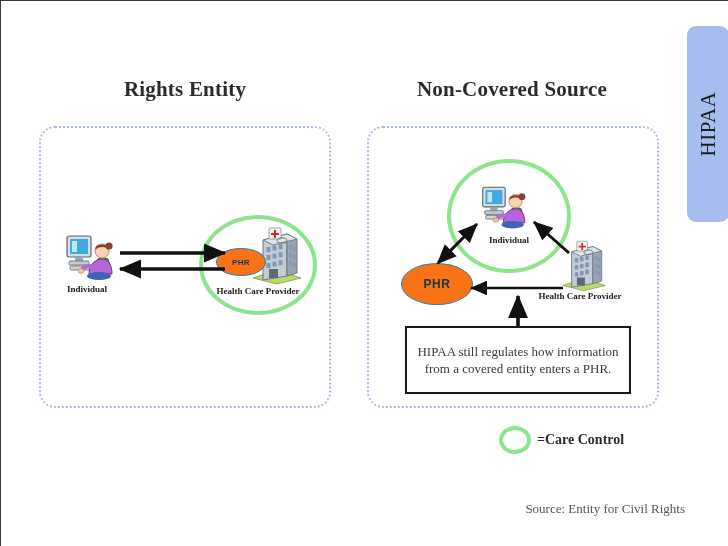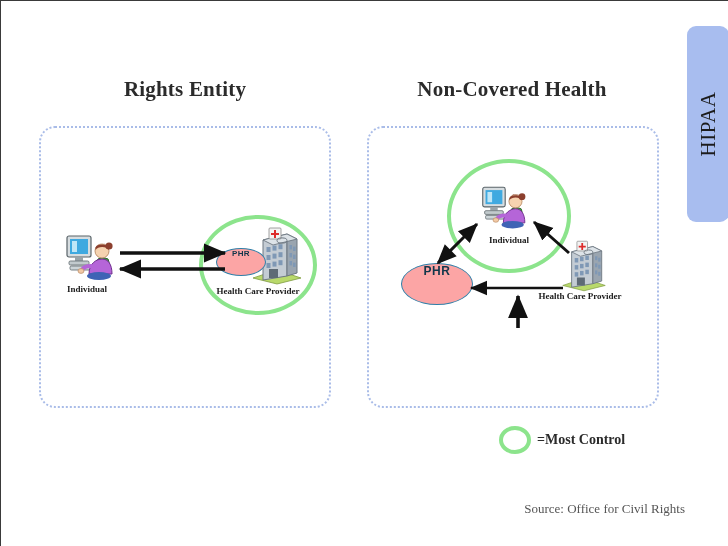--- a/index.html
+++ b/index.html
@@ -75,25 +75,25 @@
     border-radius: 50%;
     box-sizing: border-box;
     background: transparent;
   }
   #ring-left  { left: 198px; top: 214px; width: 118px; height: 100px; }
   #ring-right { left: 446px; top: 158px; width: 124px; height: 114px; }
 
   
   .phr-ellipse {
     position: absolute;
-    background: #fca5a5;
+    background: #f97316;
     border: 1px solid #2f7fa8;
     border-radius: 50%;
     display: flex;
-    align-items: flex-start;
+    align-items: center;
     justify-content: center;
   }
   .phr-ellipse .phr-label {
     font-family: "Liberation Sans", sans-serif;
     font-weight: bold;
     color: #12364a;
   }
   #phr-left { left: 215px; top: 247px; width: 48px; height: 26px; }
   #phr-left .phr-label { font-size: 8px; letter-spacing: .3px; }
   #phr-right { left: 400px; top: 262px; width: 70px; height: 40px; }
@@ -192,21 +192,21 @@
     white-space: nowrap;
   }
 </style>
 </head>
 <body>
 
 <div id="slide">
 
   <div class="col-title" id="title-covered">Rights Entity</div>
 
-  <div class="col-title" id="title-noncovered">Non-Covered Health</div>
+  <div class="col-title" id="title-noncovered">Non-Covered Source</div>
 
   <div id="hipaa-bar">
     <span class="vtext">HIPAA</span>
   </div>
 
   <div class="panel" id="panel-covered"></div>
 
   <div class="green-ring" id="ring-left"></div>
 
   <div class="person-icon" id="person-left">
@@ -377,21 +377,24 @@
 
     <g>
       <line x1="562" y1="287" x2="470" y2="287" stroke="#111111" stroke-width="2.6" marker-end="url(#ah)"></line>
     </g>
 
     <g>
       <line x1="517" y1="327" x2="517" y2="295" stroke="#111111" stroke-width="3.6" marker-end="url(#ah)"></line>
     </g>
   </svg>
 
+  <div id="callout">
+    <div class="callout-text">HIPAA still regulates how information from a covered entity enters a PHR.</div>
+  </div>
 
   <div id="legend">
     <div id="legend-swatch"></div>
-    <div id="legend-label">=Most Control</div>
-  </div>
-
-  <div id="source">Source: Office for Civil Rights</div>
+    <div id="legend-label">=Care Control</div>
+  </div>
+
+  <div id="source">Source: Entity for Civil Rights</div>
 
 </div>
 
 </body></html>

